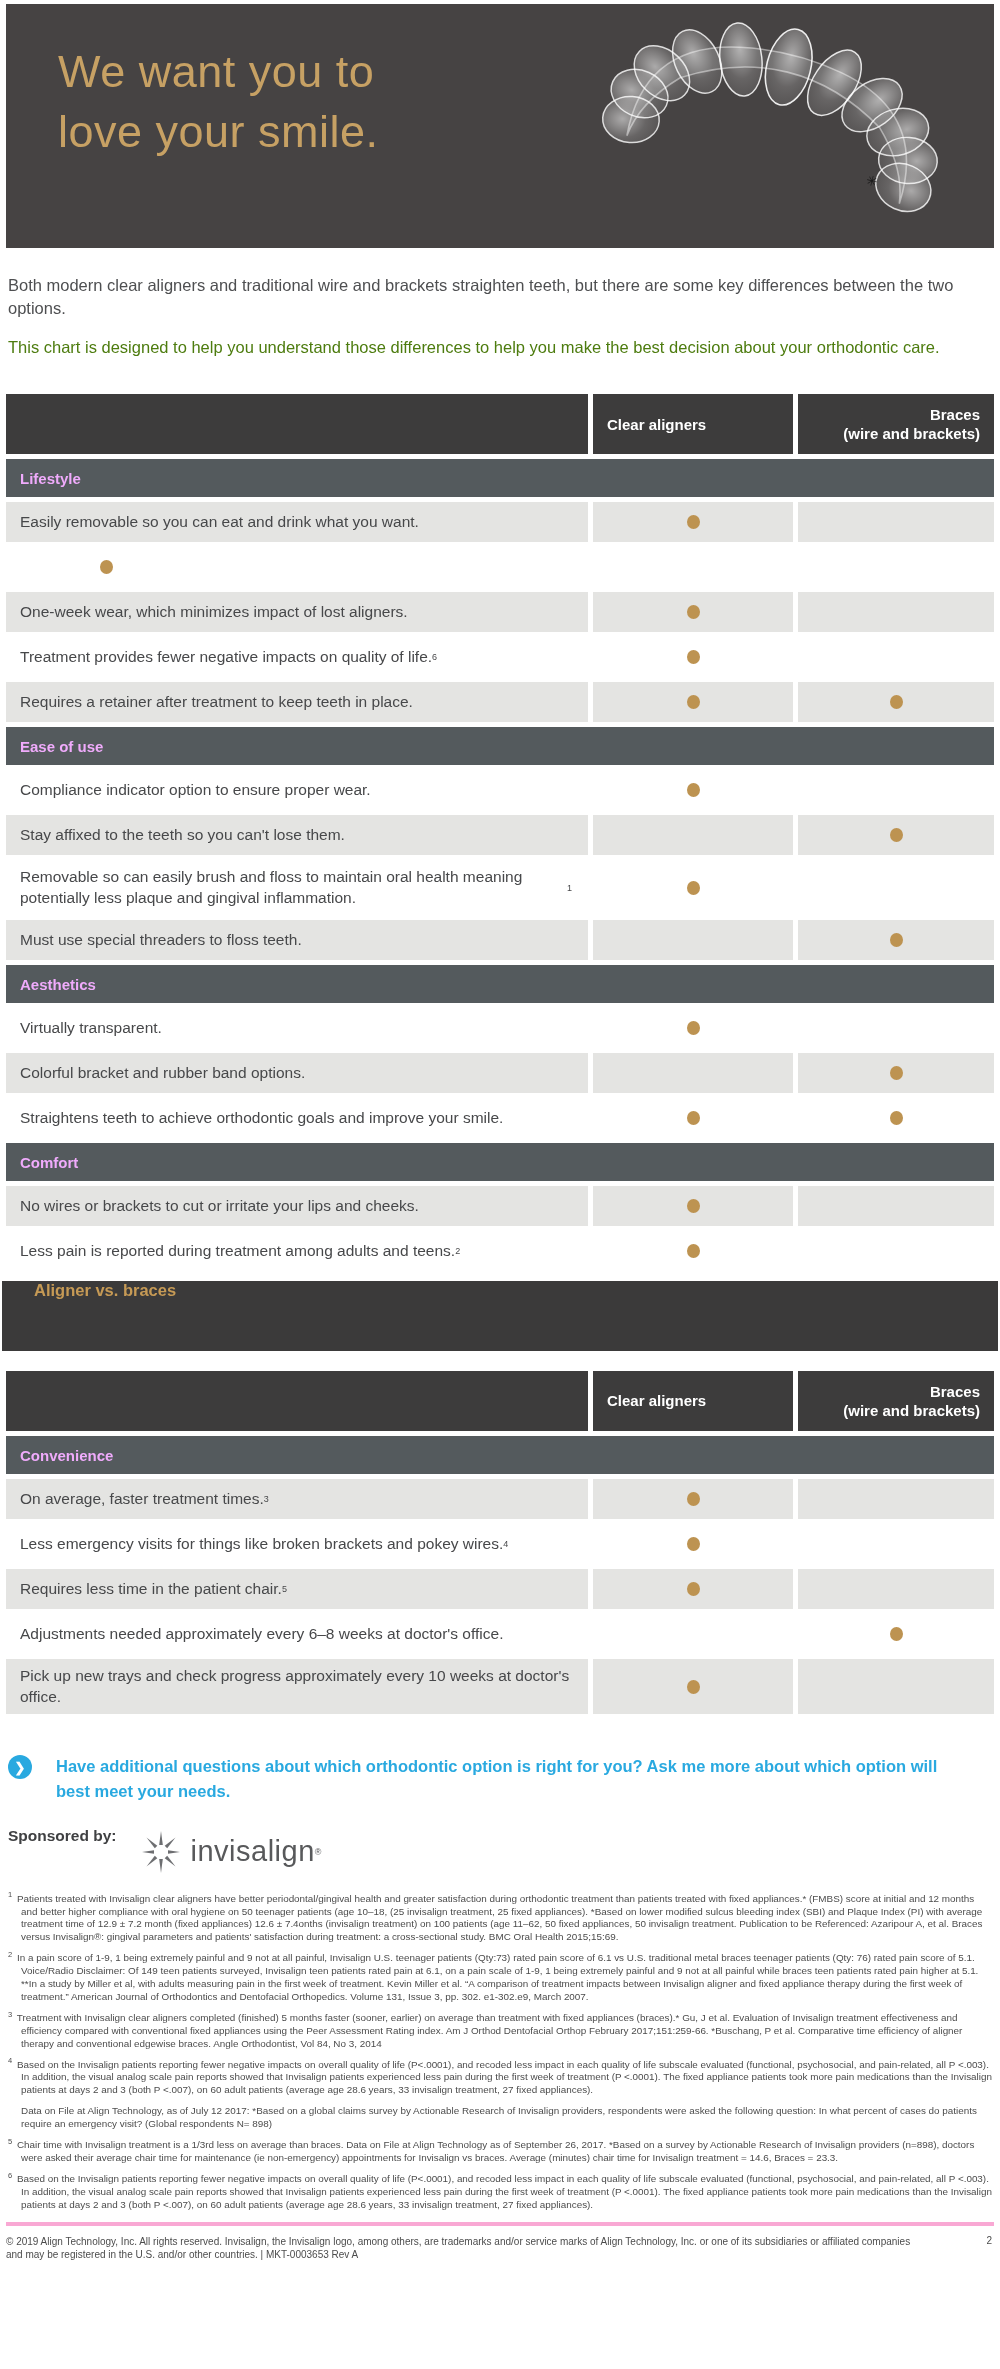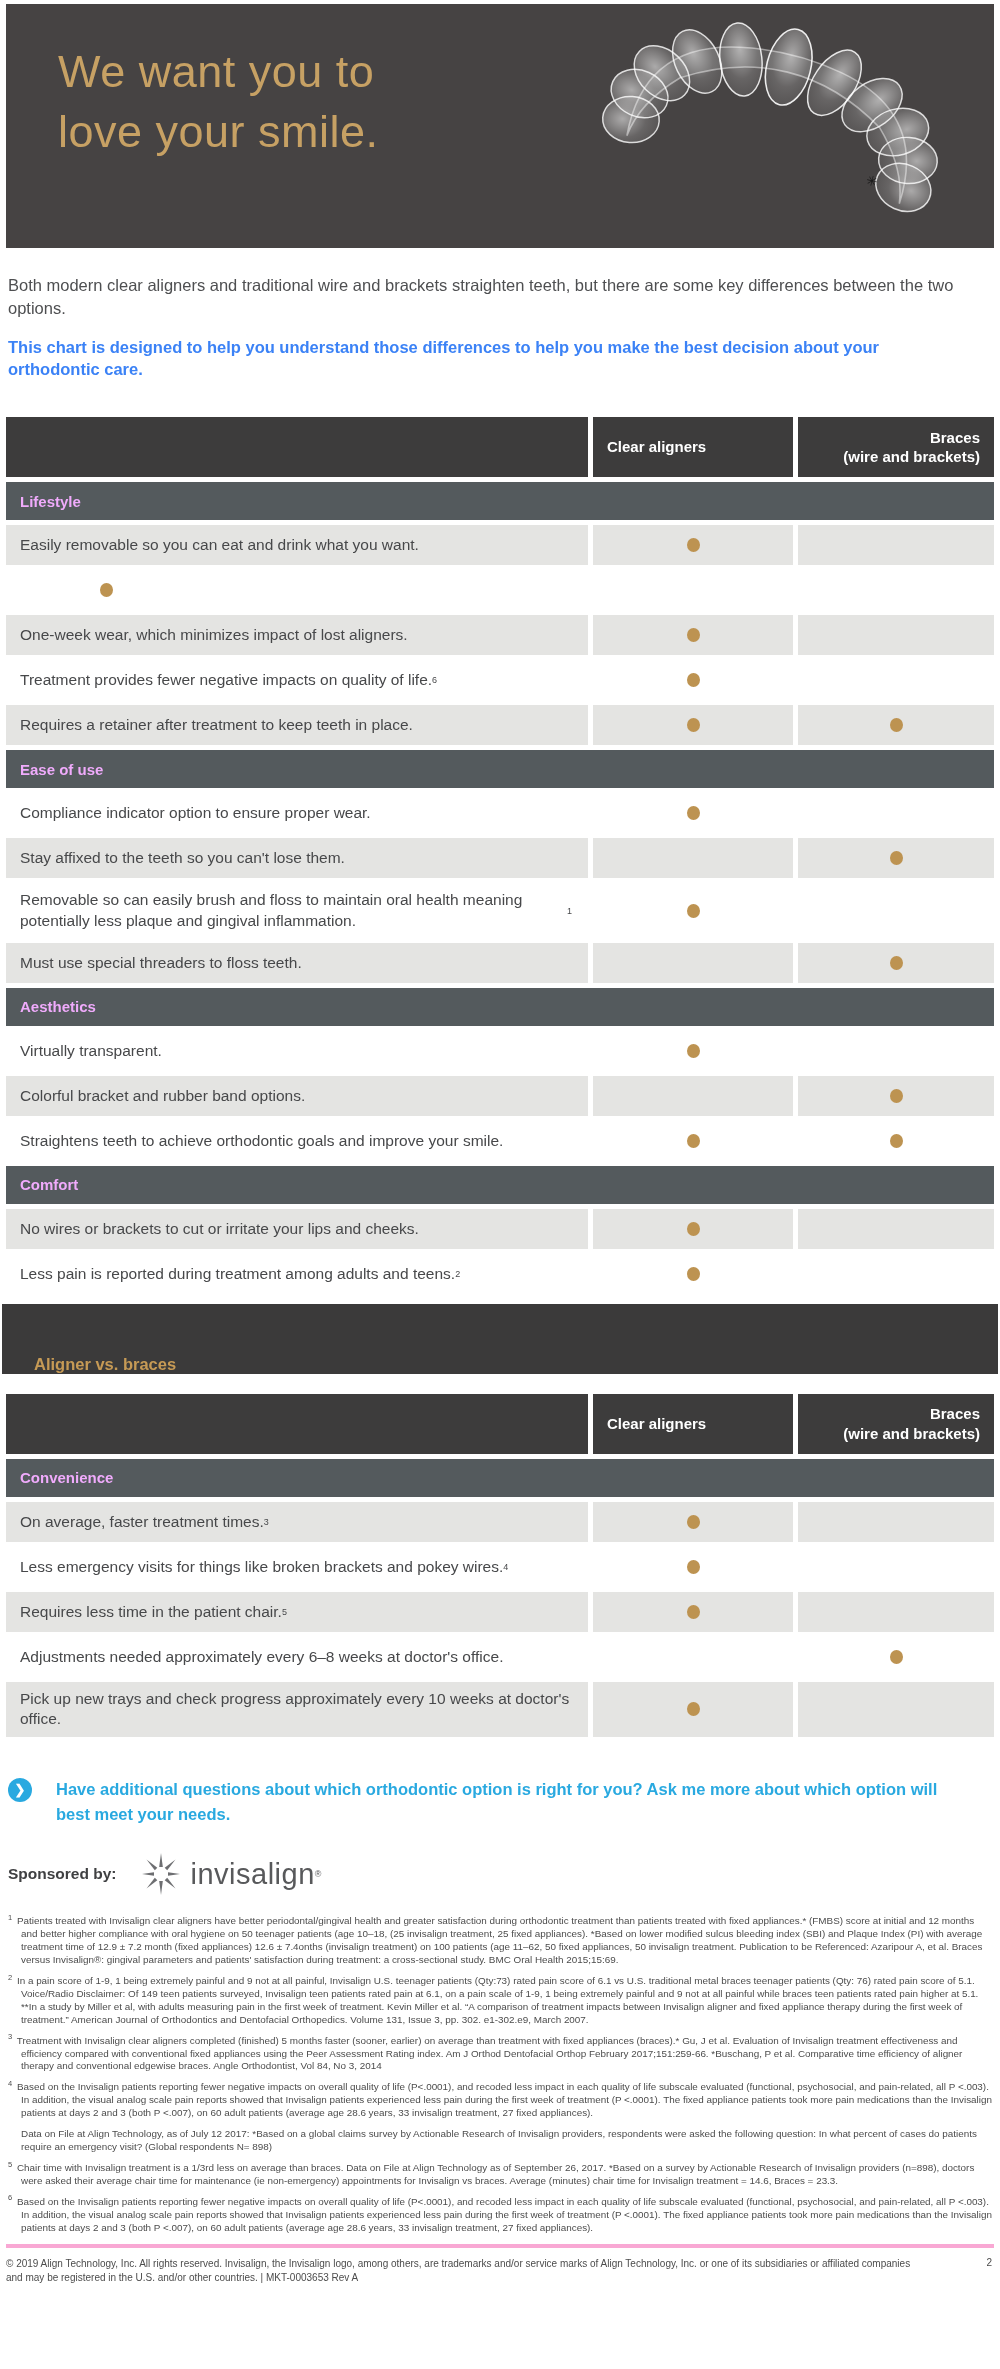--- a/index.html
+++ b/index.html
@@ -8,52 +8,52 @@
 
   
   .hero{position:relative;height:244px;background:#464343;overflow:hidden;}
   .hero-title{position:absolute;left:52px;top:38px;font-size:45px;line-height:60px;
               font-weight:400;color:#c7a164;letter-spacing:.5px;}
   .hero-art{position:absolute;right:40px;top:12px;}
 
   
   .intro{padding:26px 2px 20px;}
   .intro p{margin:0 0 16px;font-size:16.5px;line-height:1.38;color:#4e4f51;max-width:950px;}
-  .intro p.emph{font-weight:bold;color:#3b82f6;}
+  .intro p.emph{font-weight:normal;color:#4d7c0f;}
 
   
   .cmp-table{width:100%;}
   .t-header,.t-row{display:flex;column-gap:5px;margin-bottom:5px;}
   .t-header .cell{background:#3d3c3c;color:#fff;font-weight:bold;font-size:15px;
                   min-height:60px;display:flex;flex-direction:column;justify-content:center;
                   box-sizing:border-box;padding:6px 14px;line-height:1.3;}
   .c-label{width:582px;flex:none;}
   .c-a{width:200px;flex:none;}
   .c-b{flex:1;align-items:flex-end;}
   .t-section{background:#545a5d;color:#f0abfc;font-weight:bold;font-size:15px;
              min-height:38px;display:flex;align-items:center;padding:0 14px;margin-bottom:5px;}
   .t-row .cell{box-sizing:border-box;min-height:40px;display:flex;align-items:center;}
   .t-row .c-label{padding:7px 16px 7px 14px;font-size:15.5px;line-height:1.32;color:#47484a;background:#fff;}
   .t-row .c-a,.t-row .c-b{justify-content:center;background:#fff;}
   .t-row.shaded .cell{background:#e4e4e2;}
   .dot{width:13px;height:14px;border-radius:50%;background:#bd9351;display:inline-block;}
   sup.rsup{font-size:9px;vertical-align:super;line-height:0;}
 
   
-  .divider-banner{margin:10px -4px 20px;background:#3b3a3a;height:70px;display:flex;align-items:flex-end;}
+  .divider-banner{margin:10px -4px 20px;background:#3b3a3a;height:70px;display:flex;align-items:flex-start;}
   .divider-banner span{color:#c69a55;font-weight:bold;font-size:16.5px;padding-left:32px;}
 
   
   .callout{display:flex;margin:40px 2px 0;align-items:flex-start;}
   .callout-icon{width:24px;height:24px;border-radius:50%;background:#29a9e0;color:#fff;flex:none;
                 display:flex;align-items:center;justify-content:center;font-size:13px;font-weight:bold;margin-top:1px;}
   .callout p{margin:0 0 5px 24px;color:#29a9e0;font-weight:bold;font-size:16.5px;line-height:1.5;max-width:900px;}
 
   
-  .sponsor{display:flex;align-items:center;margin:18px 2px 0;height:50px;}
+  .sponsor{display:flex;margin:18px 2px 0;height:50px;}
   .sponsor-label{font-size:15.5px;font-weight:bold;color:#3f4042;}
   .brand{display:flex;align-items:center;margin-left:22px;}
   .brand-word{font-size:29px;color:#58595b;letter-spacing:.5px;margin-left:8px;font-weight:500;}
   .brand-reg{font-size:9px;color:#58595b;vertical-align:super;line-height:0;}
 
   
   .footnotes{margin:16px 2px 0;}
   .footnote{font-size:9.9px;line-height:12.9px;color:#4c4c4c;padding-left:13px;text-indent:-13px;
             margin-bottom:8px;max-width:986px;}
   .footnote .fn-extra{text-indent:0;margin-top:8px;}

